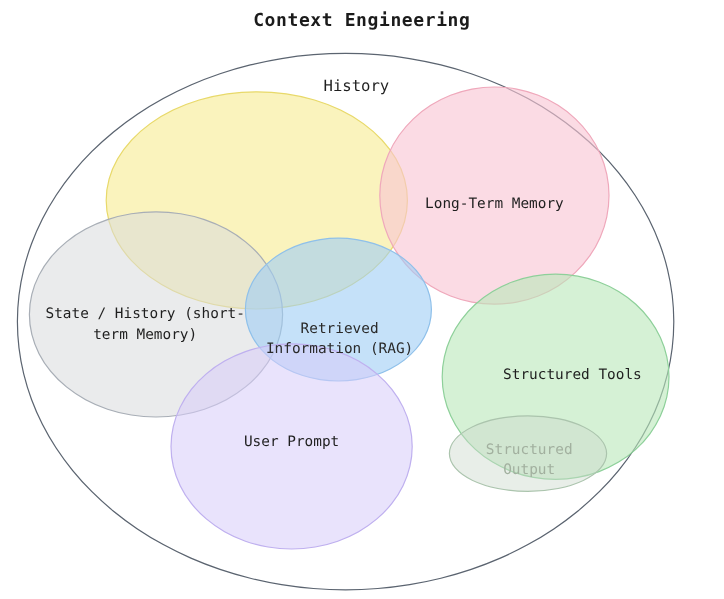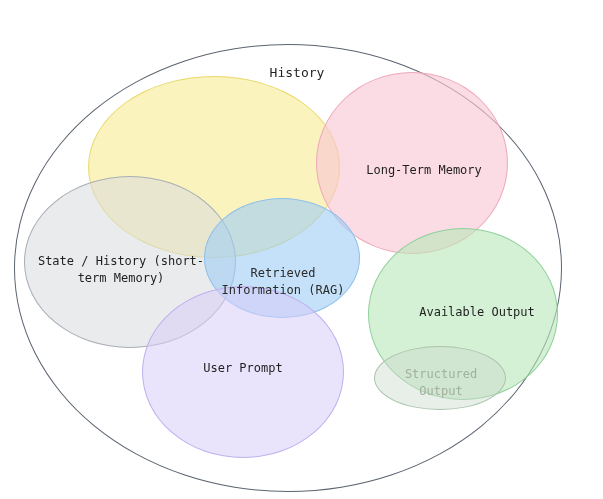--- a/index.html
+++ b/index.html
@@ -54,44 +54,45 @@
     transform: translate(-50%, -50%);
     text-align: center;
     font-size: 12px;
     line-height: 1.4;
     color: #1f1f1f;
     z-index: 10;
     white-space: normal;
   }
   .outer-label     { left: 297px; top: 73px;  font-size: 13px; }
   .l-instructions  { left: 214px; top: 168px; width: 240px; }
-  .l-longterm      { left: 424px; top: 170px; width: 155px; }
+  .l-longterm      { left: 412px; top: 170px; width: 155px; }
   .l-state         { left: 121px; top: 270px; width: 176px; }
   .l-retrieved     { left: 283px; top: 258px; width: 134px; }
   .l-userprompt    { left: 243px; top: 368px; width: 160px; }
   .l-tools         { left: 477px; top: 312px; width: 170px; }
   .l-structured    { left: 441px; top: 383px; width: 84px; }
 </style>
 </head>
 <body>
 
 <div class="stage">
 
+  <h1 class="title">Context Engineering</h1>
 
   <div class="ellipse outer-ellipse" style="border-color: rgb(91, 100, 112);"></div>
   <div class="label outer-label">History</div>
 
   <div class="ellipse e-instructions" style="background: rgba(248, 239, 168, 0.753); border-color: rgb(232, 217, 106);"></div>
   <div class="ellipse e-longterm" style="background: rgba(249, 197, 212, 0.62); border-color: rgb(239, 168, 187);"></div>
   <div class="ellipse e-state" style="background: rgba(216, 218, 221, 0.55); border-color: rgb(168, 174, 182);"></div>
   <div class="ellipse e-retrieved" style="background: rgba(159, 205, 245, 0.6); border-color: rgb(143, 192, 234);"></div>
   <div class="ellipse e-userprompt" style="background: rgba(215, 204, 250, 0.55); border-color: rgb(191, 176, 239);"></div>
   <div class="ellipse e-tools" style="background: rgba(185, 231, 185, 0.6); border-color: rgb(142, 208, 154);"></div>
   <div class="ellipse e-structured" style="background: rgba(204, 217, 204, 0.45); border-color: rgb(171, 196, 173);"></div>
 
   <div class="label l-longterm" style="color: rgb(31, 31, 31);">Long-Term Memory</div>
   <div class="label l-state" style="color: rgb(31, 31, 31);">State / History (short-term Memory)</div>
   <div class="label l-retrieved" style="color: rgb(42, 42, 42); margin-top: 24px;">Retrieved Information (RAG)</div>
   <div class="label l-userprompt" style="color: rgb(31, 31, 31);">User Prompt</div>
-  <div class="label l-tools" style="color: rgb(31, 31, 31);">Available Output</div>
+  <div class="label l-tools" style="color: rgb(31, 31, 31);">Structured Tools</div>
   <div class="label l-structured" style="color: rgb(162, 176, 159);">Structured Output</div>
 
 </div>
 
 </body></html>

